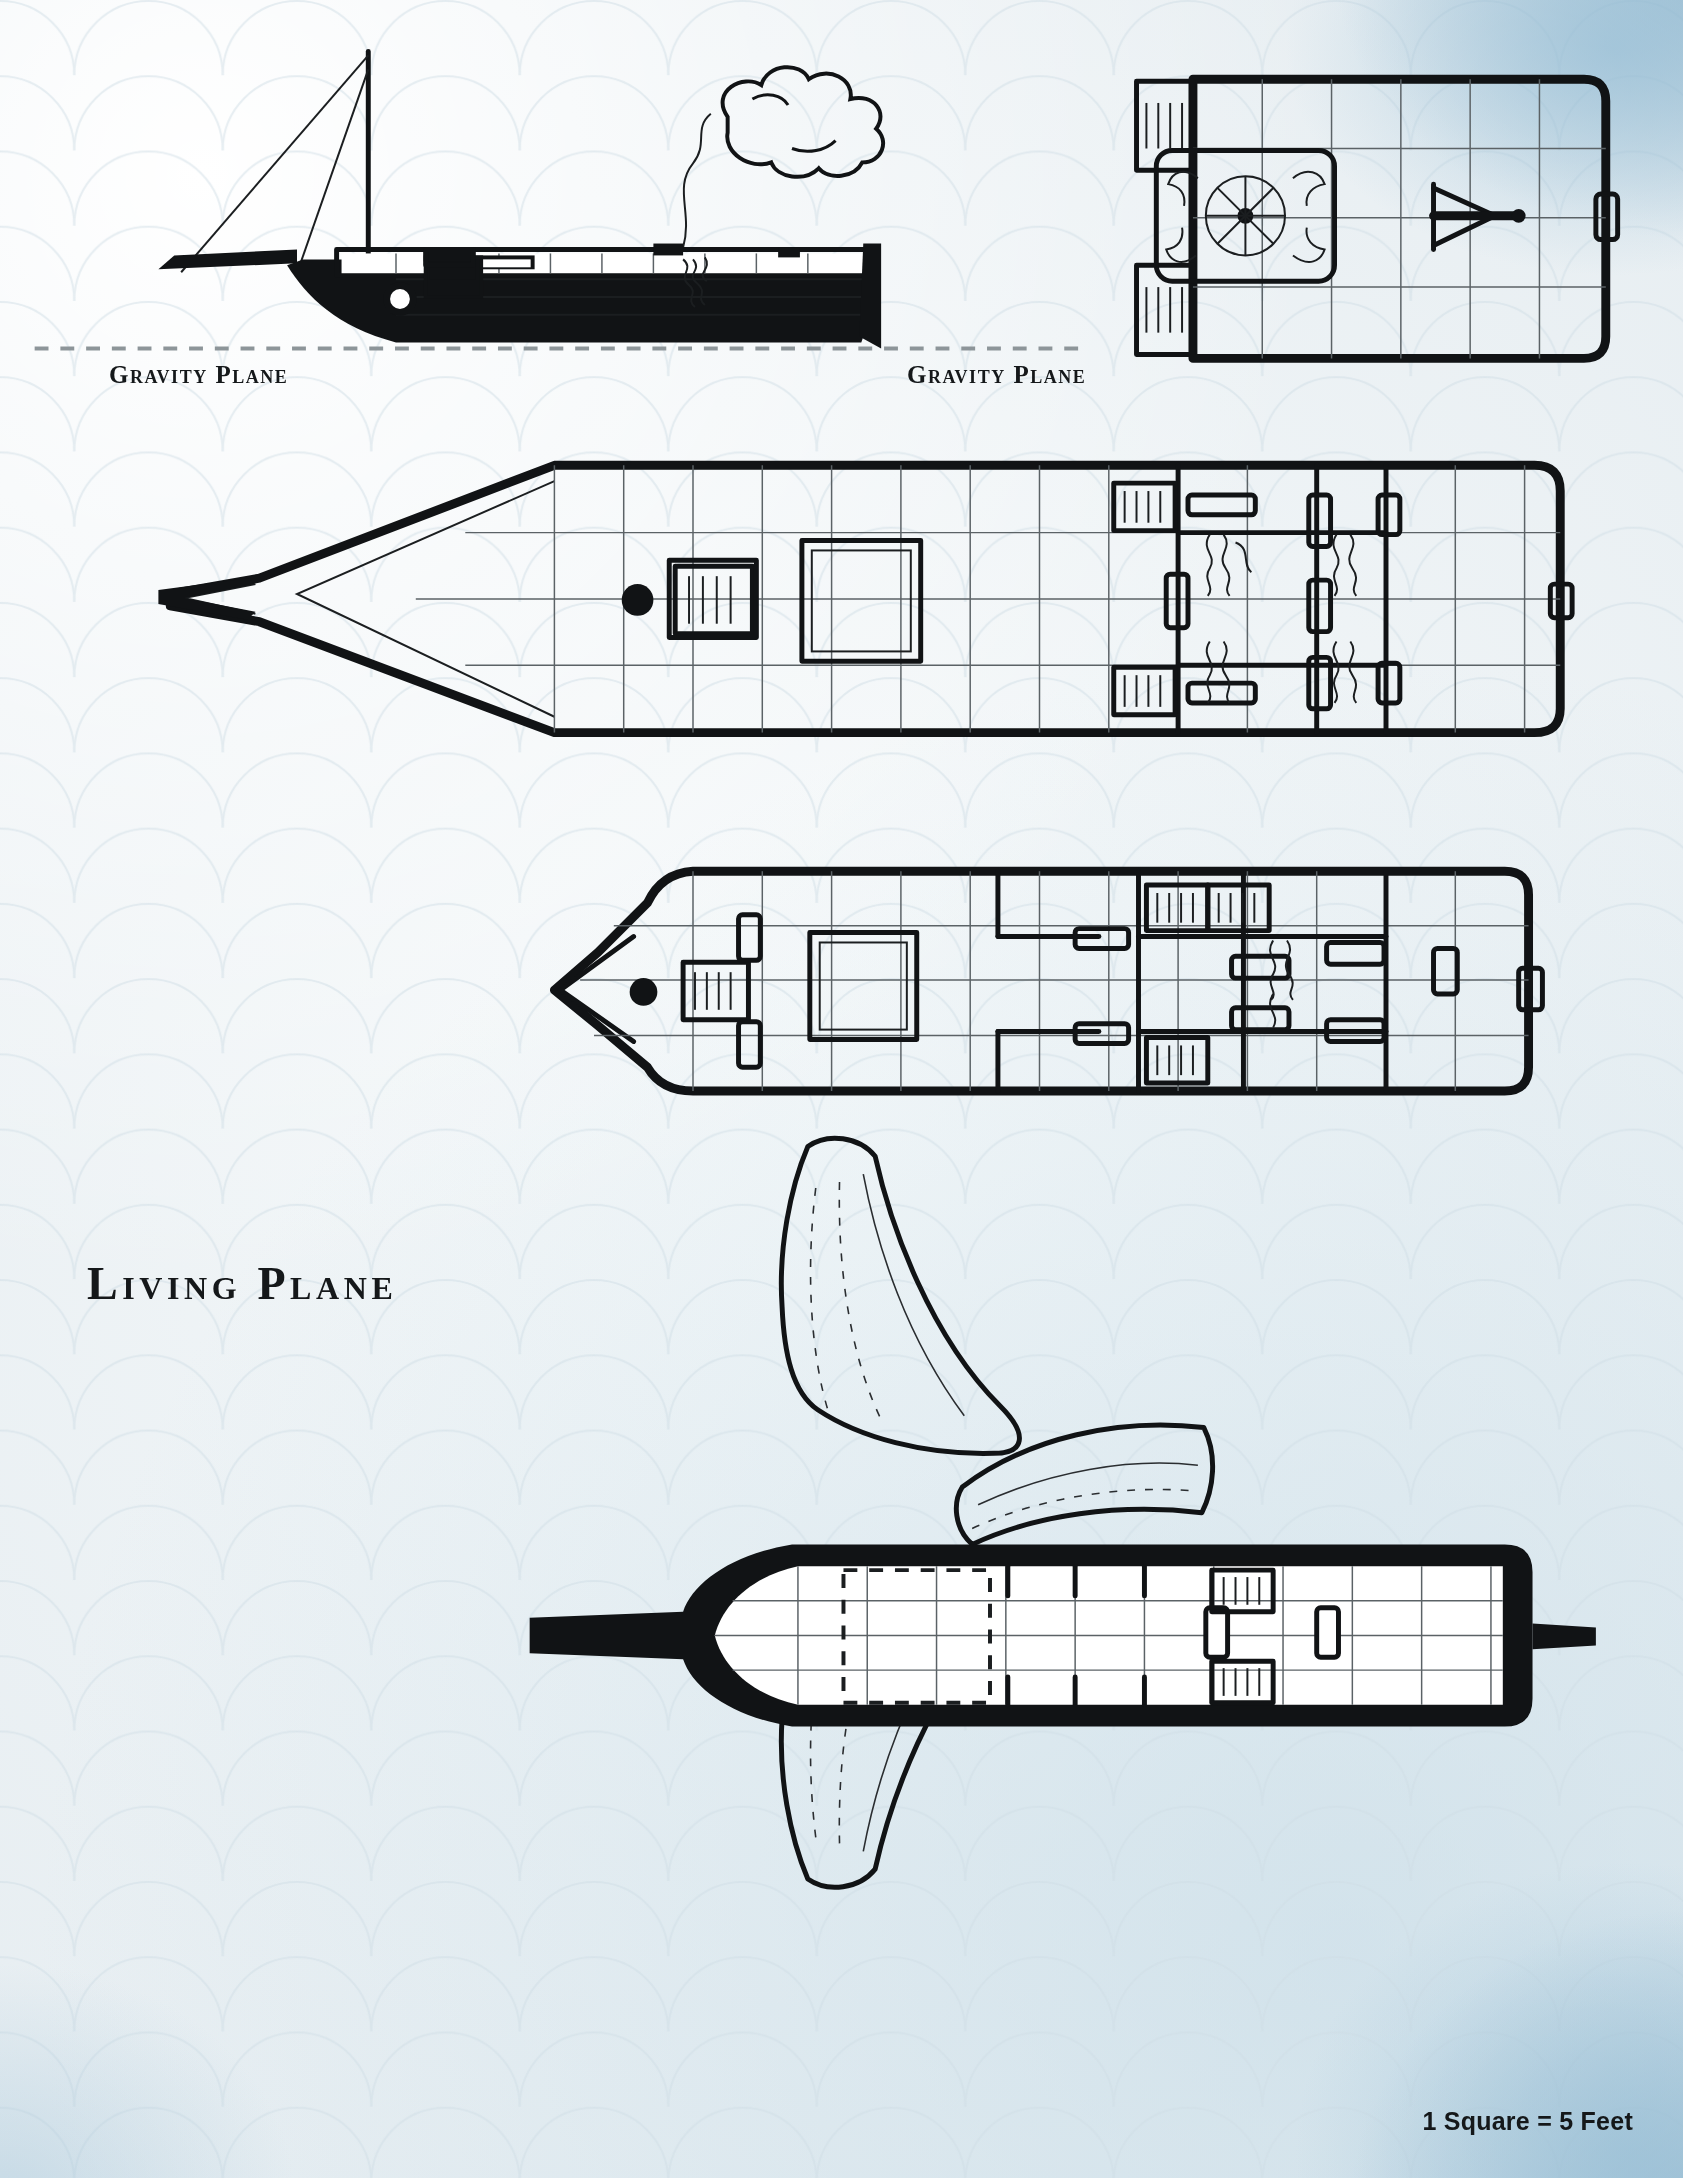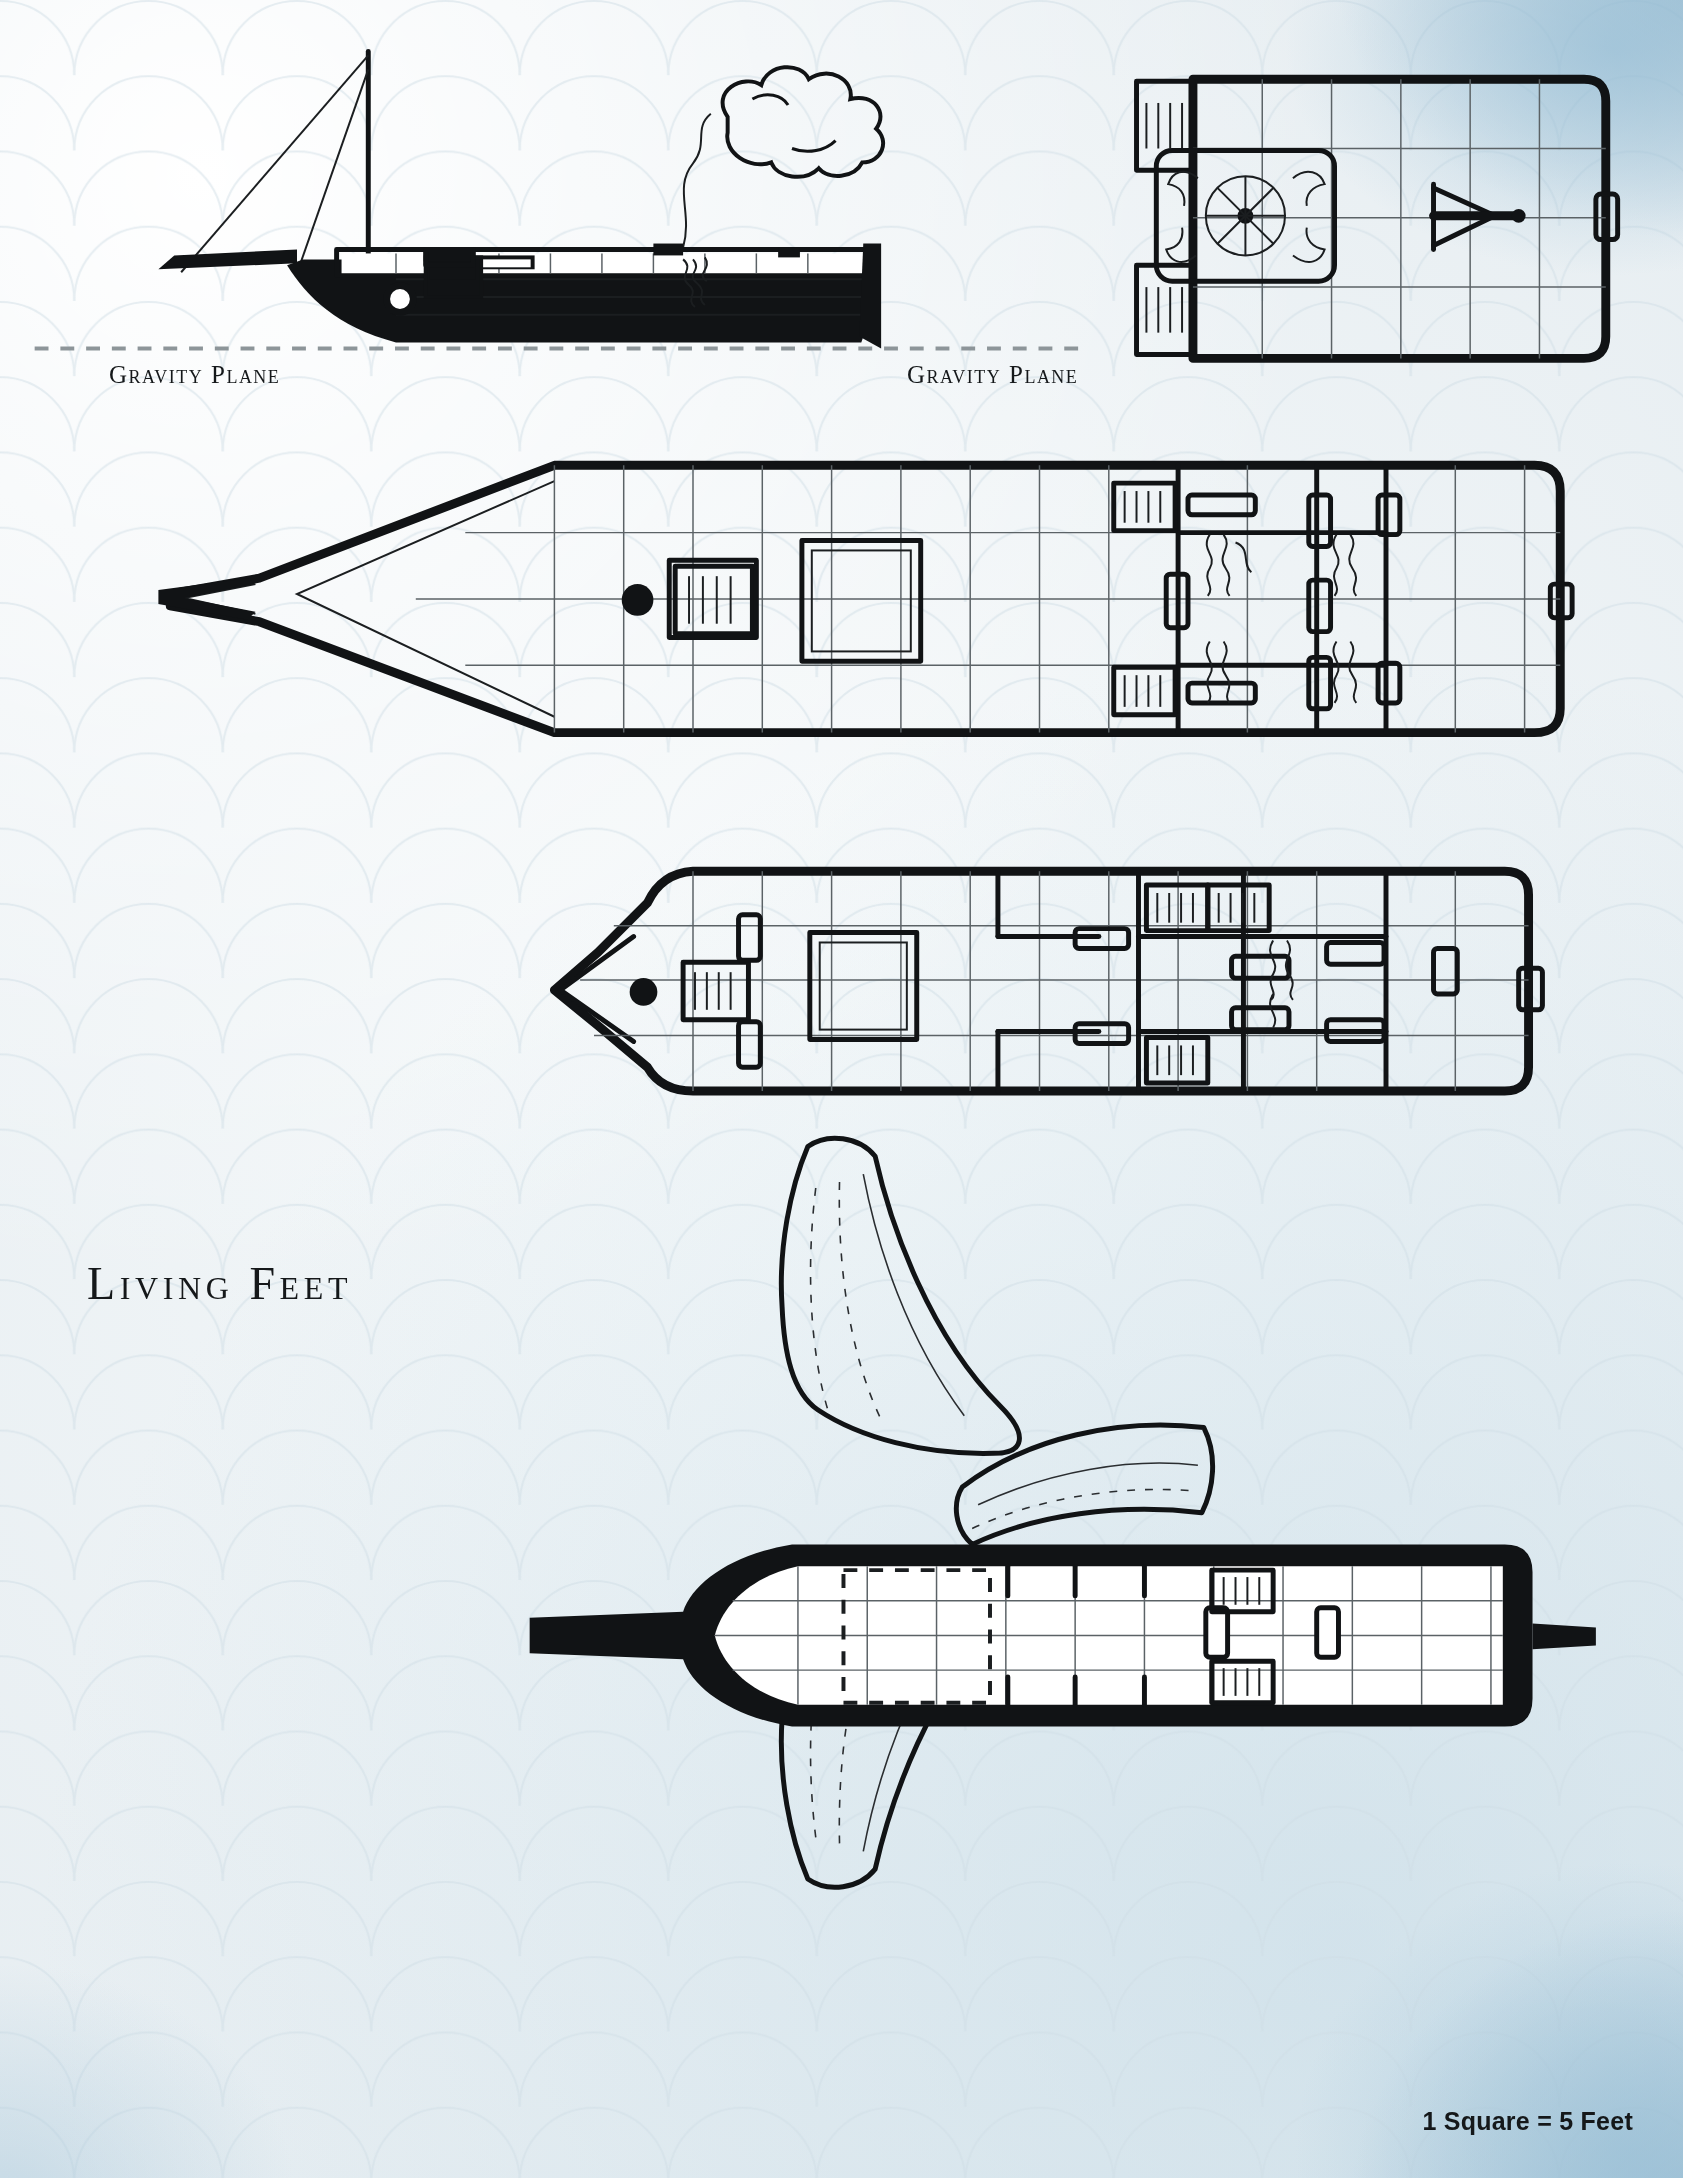--- a/index.html
+++ b/index.html
@@ -52,21 +52,21 @@
   #marble-bl {
     bottom: -69px; left: -79px; width: 416px; height: 317px;
     background: radial-gradient(ellipse at 20% 85%, rgba(160,195,216,0.45) 0%, rgba(160,195,216,0) 62%);
   }
 
   
   .label {
     position: absolute;
     color: #15181a;
     font-family: "Liberation Serif", serif;
-    font-weight: normal;
+    font-weight: bold;
     letter-spacing: 0.06em;
     white-space: nowrap;
   }
   .smallcaps {
     font-variant: small-caps;
   }
   #gravity-label-left {
     left: 109px; top: 361px;
     font-size: 25px;
   }
@@ -534,18 +534,18 @@
           <line x1="1272" y1="1685" x2="1272" y2="1713"></line>
         </g>
       </g>
     </g>
   </svg>
 
   <div class="label smallcaps" id="gravity-label-left">Gravity Plane</div>
 
   <div class="label smallcaps" id="gravity-label-right">Gravity Plane</div>
 
-  <div class="label smallcaps" id="title-living-ship">Living Feet</div>
+  <div class="label smallcaps" id="title-living-ship">Living Plane</div>
 
   <div class="label" id="scale-note">1 Square = 5 Feet</div>
 
 </div>
 
 
 </body></html>

